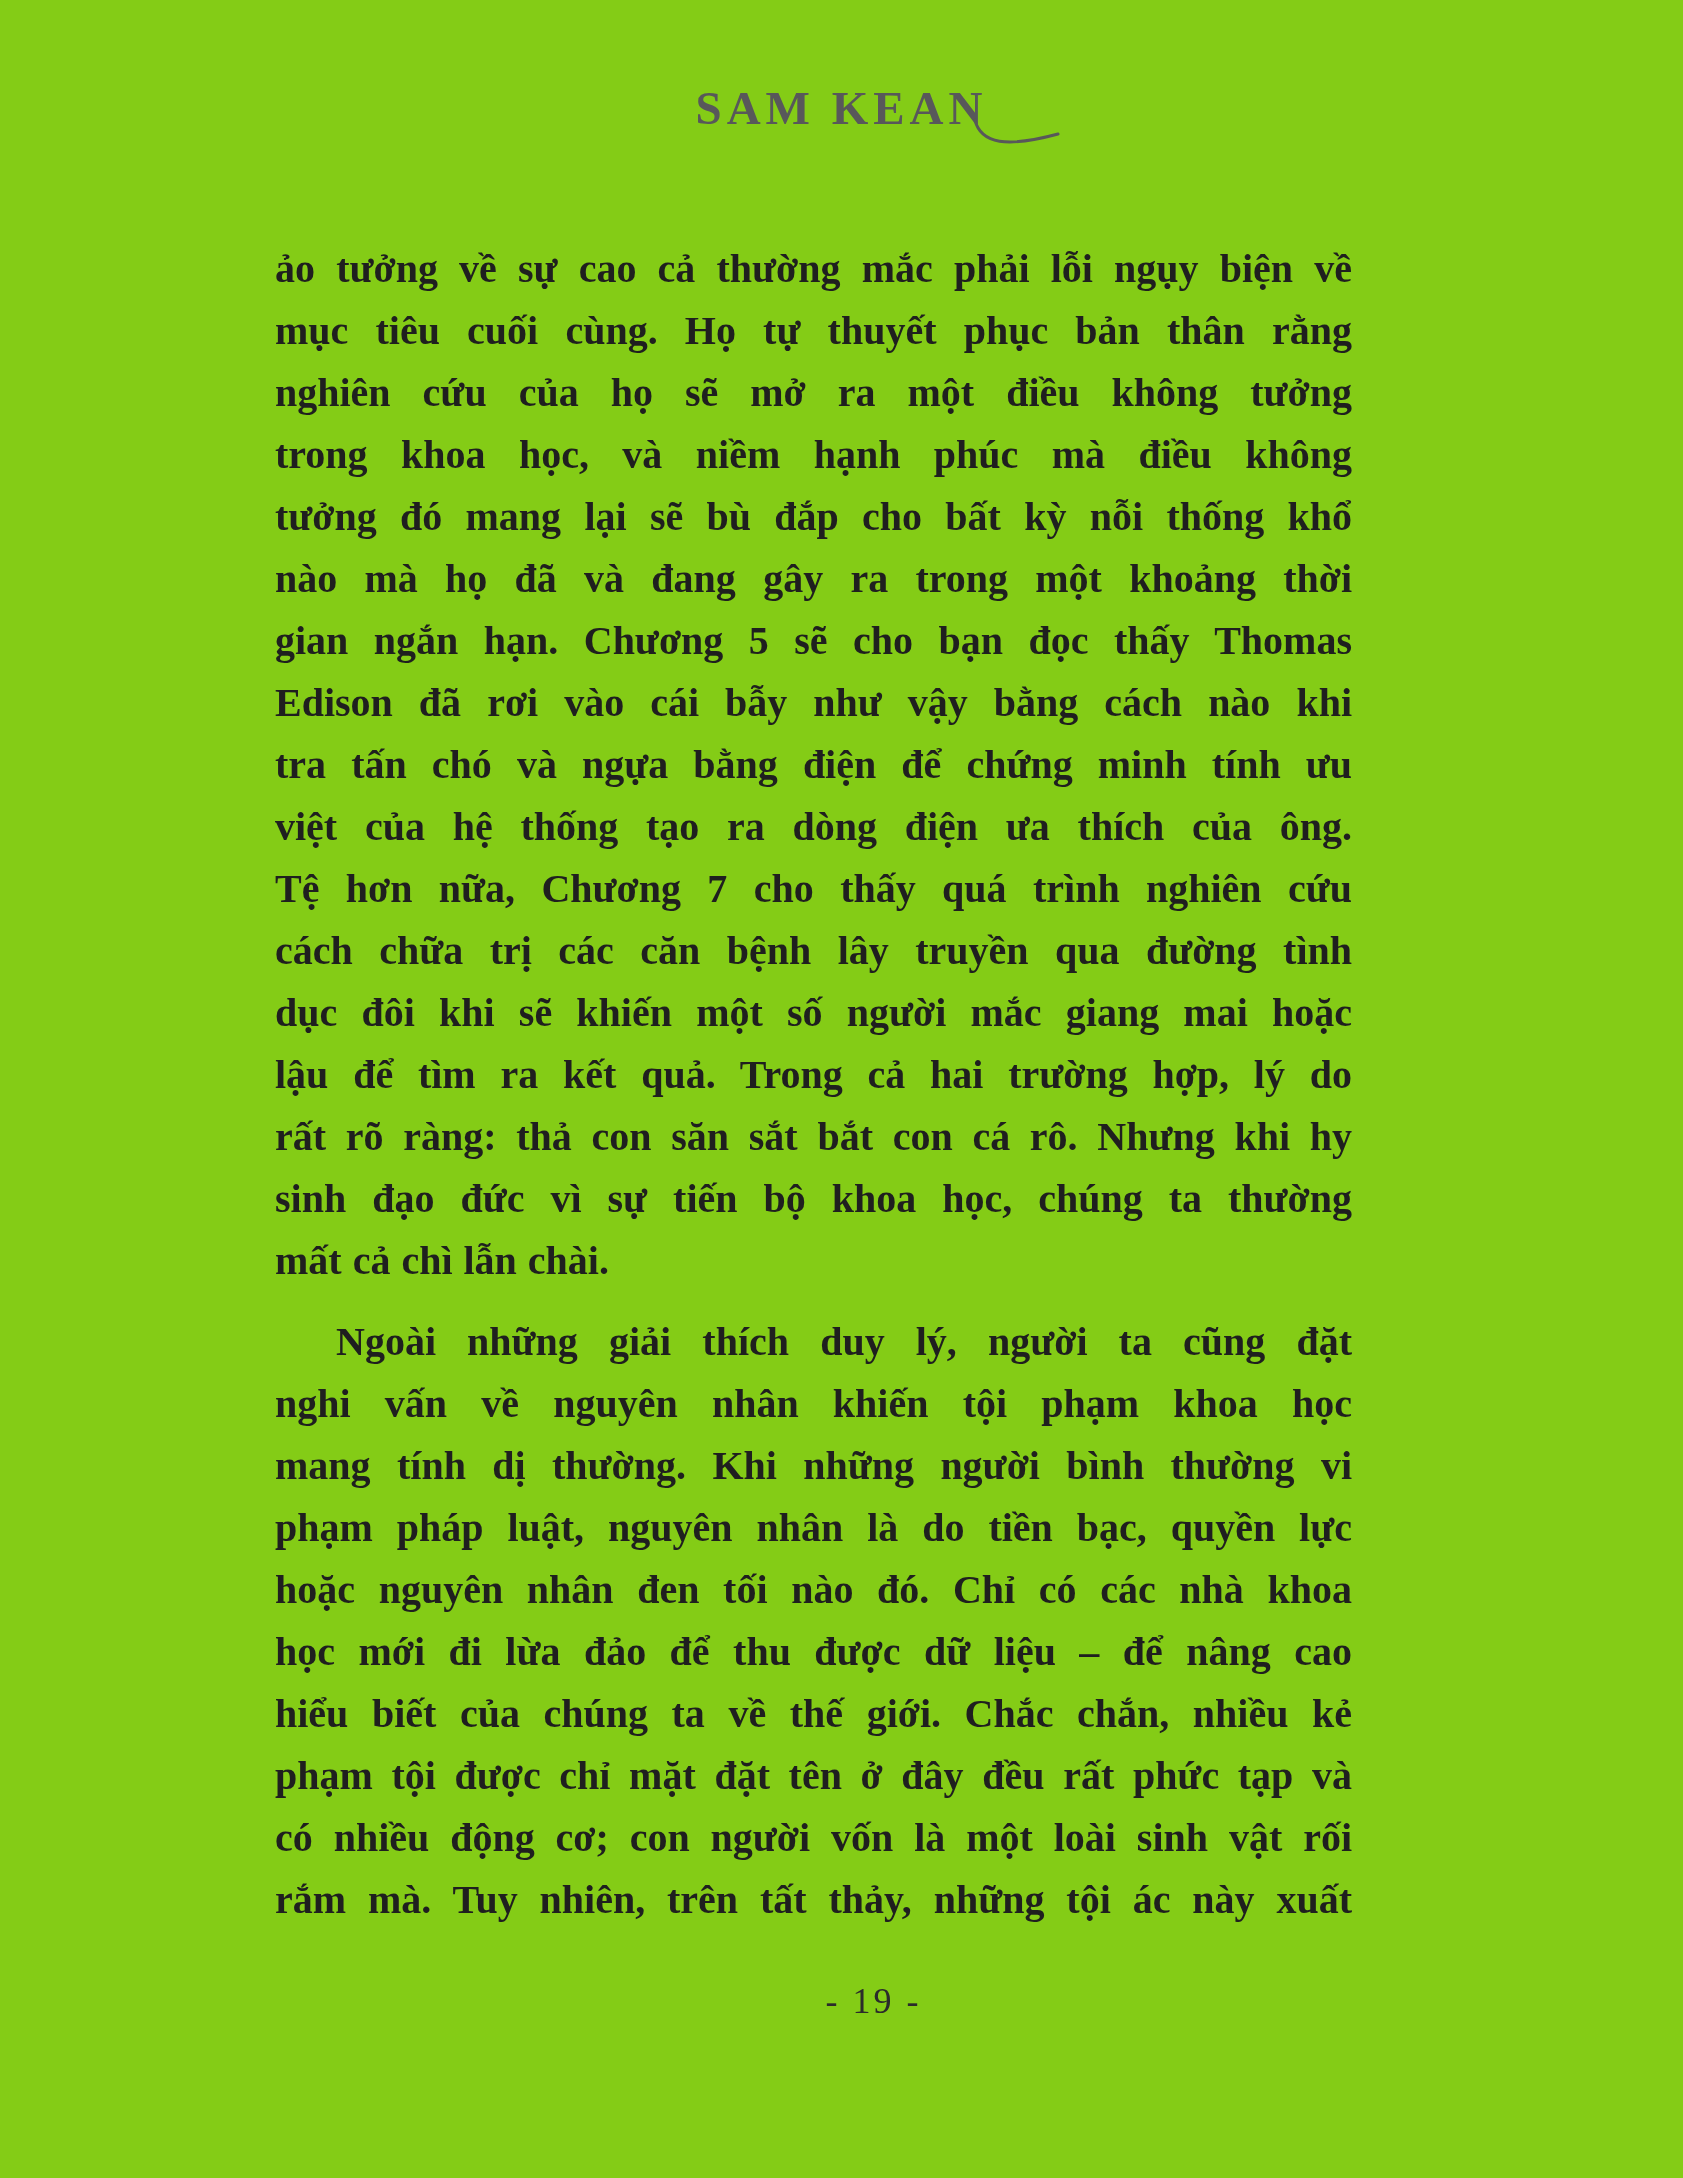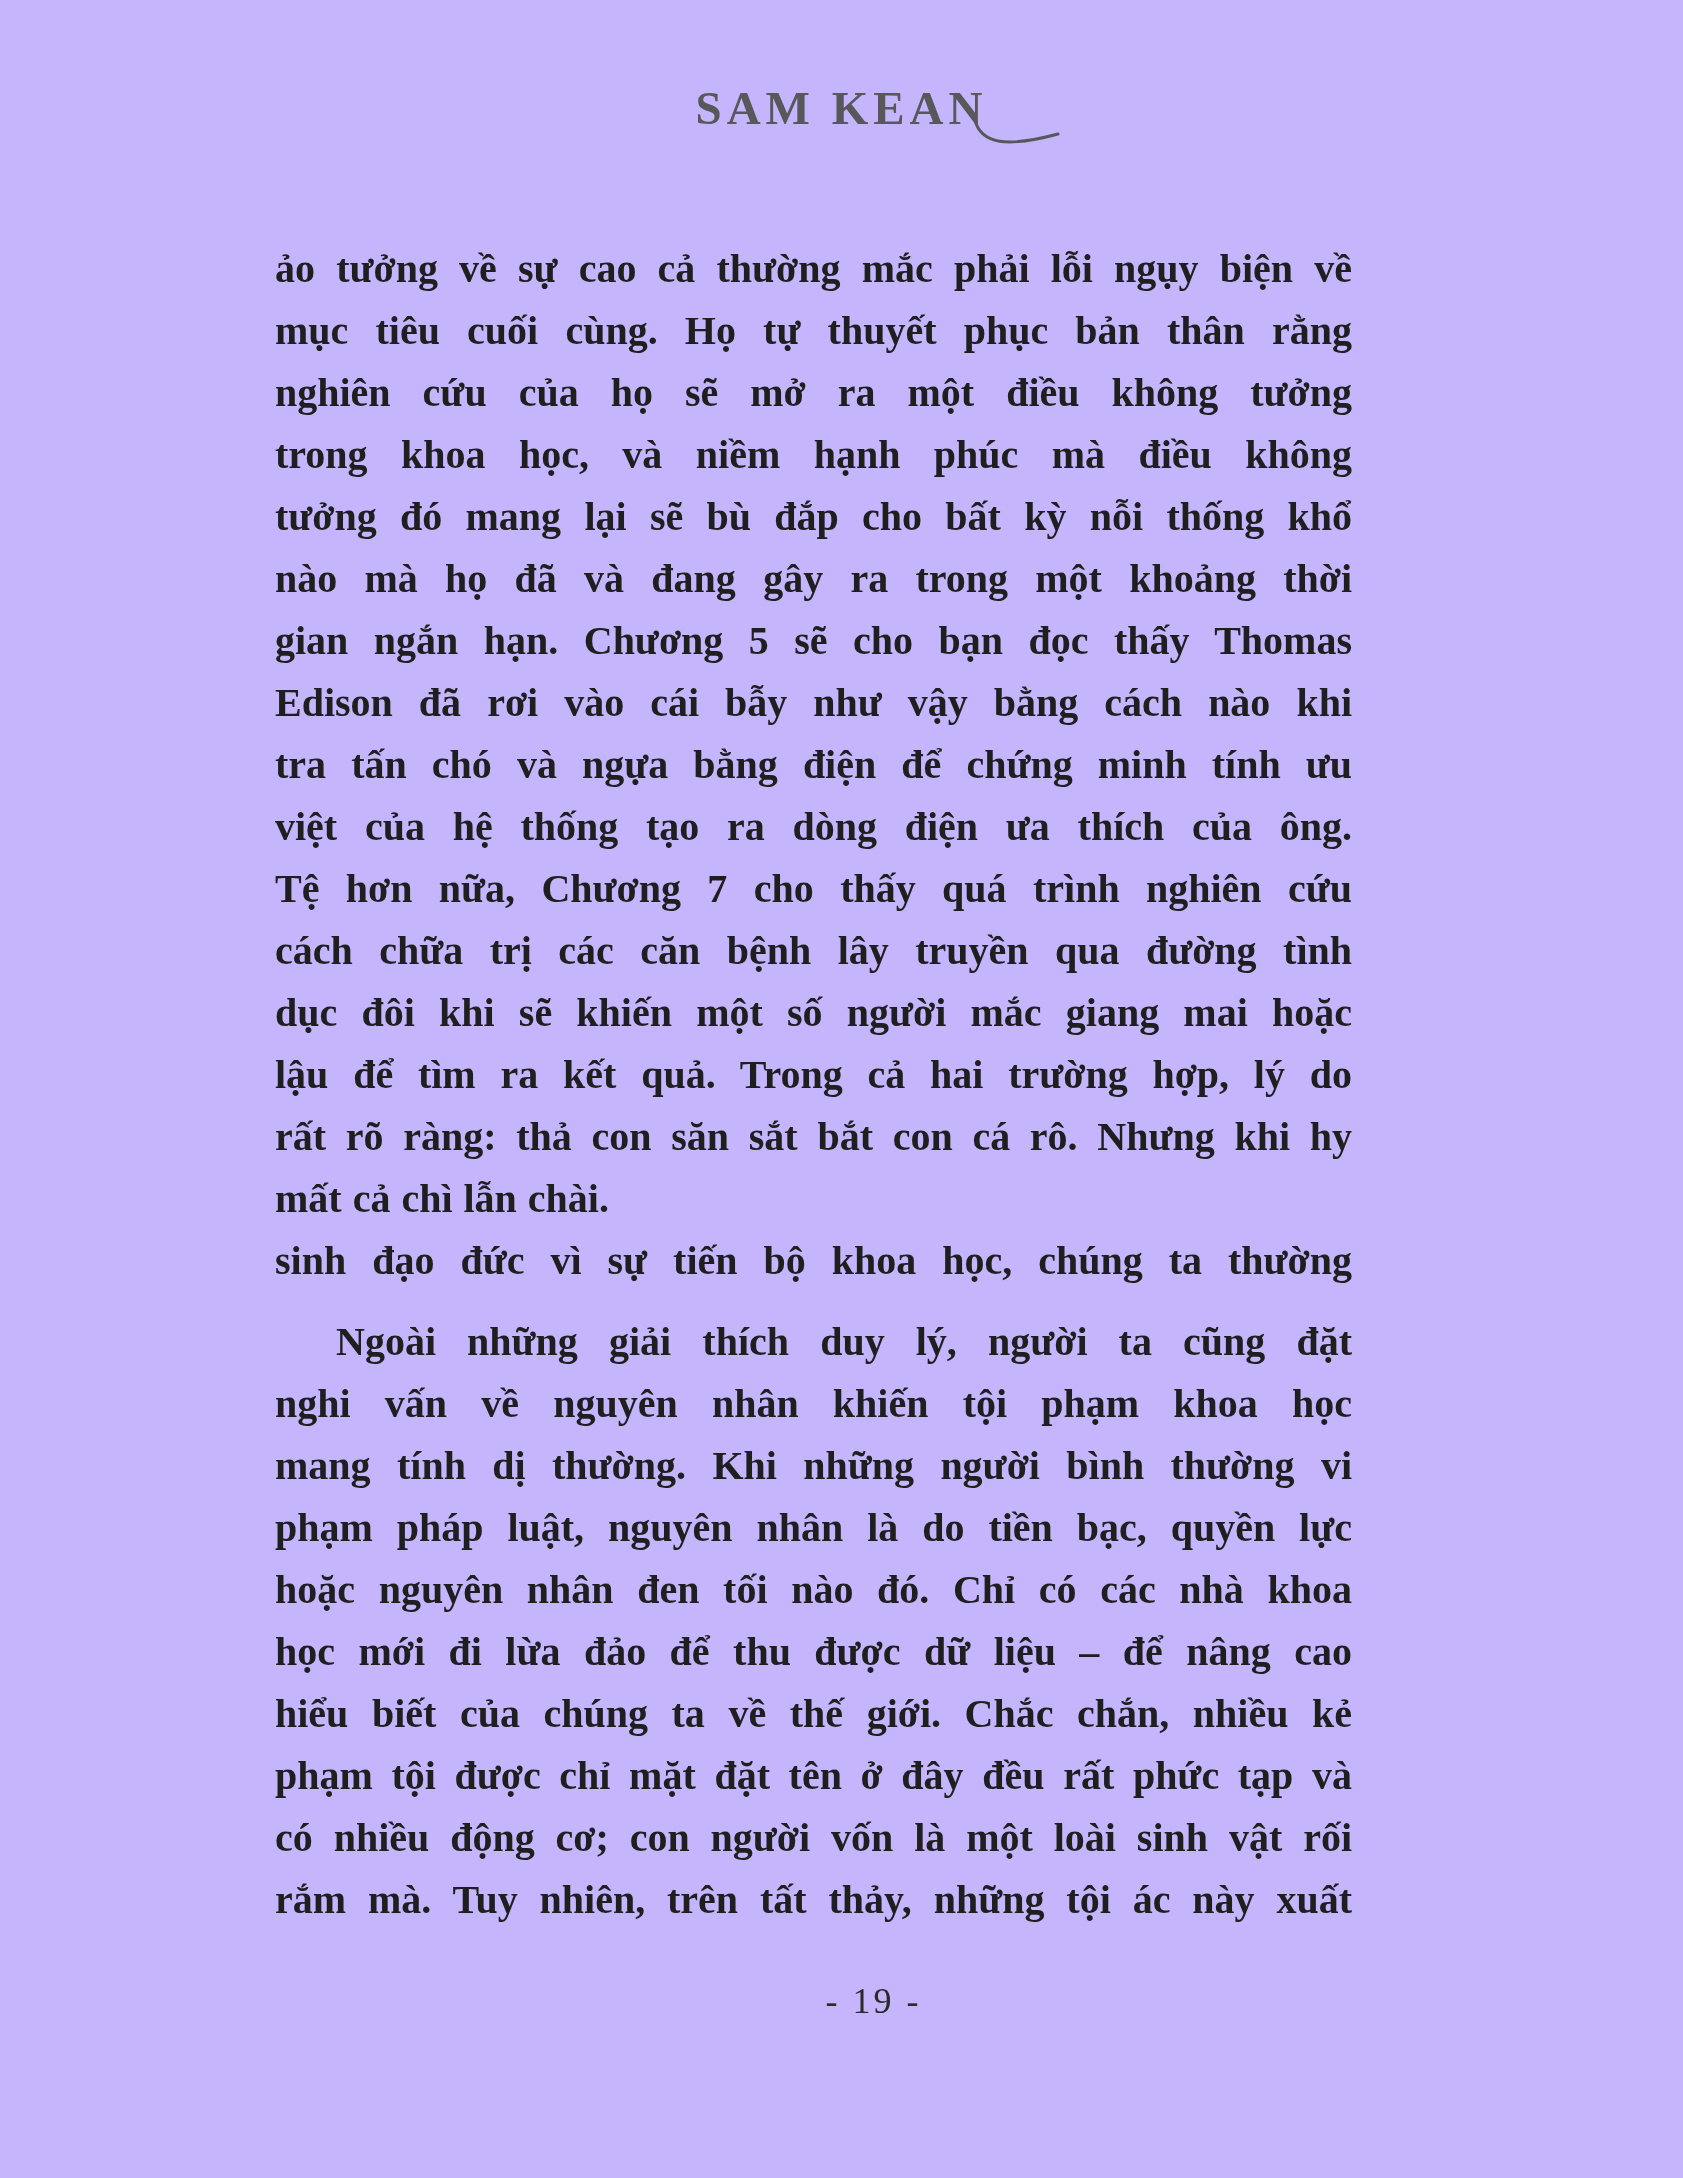--- a/index.html
+++ b/index.html
@@ -4,21 +4,21 @@
 <style>
   html, body {
     margin: 0;
     padding: 0;
     background: #ffffff;
   }
   .page {
     position: relative;
     width: 1683px;
     height: 2178px;
-    background: #c4b5fd;
+    background: #84cc16;
     font-family: "Liberation Serif", "DejaVu Serif", serif;
     color: #1f1f1f;
     overflow: hidden;
   }
   .running-head {
     position: absolute;
     top: 85px;
     left: 0;
     width: 100%;
     display: flex;
@@ -104,22 +104,22 @@
         <div class="line">nào mà họ đã và đang gây ra trong một khoảng thời</div>
         <div class="line">gian ngắn hạn. Chương 5 sẽ cho bạn đọc thấy Thomas</div>
         <div class="line">Edison đã rơi vào cái bẫy như vậy bằng cách nào khi</div>
         <div class="line">tra tấn chó và ngựa bằng điện để chứng minh tính ưu</div>
         <div class="line">việt của hệ thống tạo ra dòng điện ưa thích của ông.</div>
         <div class="line">Tệ hơn nữa, Chương 7 cho thấy quá trình nghiên cứu</div>
         <div class="line">cách chữa trị các căn bệnh lây truyền qua đường tình</div>
         <div class="line">dục đôi khi sẽ khiến một số người mắc giang mai hoặc</div>
         <div class="line">lậu để tìm ra kết quả. Trong cả hai trường hợp, lý do</div>
         <div class="line">rất rõ ràng: thả con săn sắt bắt con cá rô. Nhưng khi hy</div>
+        <div class="line">sinh đạo đức vì sự tiến bộ khoa học, chúng ta thường</div>
         <div class="line flush-left">mất cả chì lẫn chài.</div>
-        <div class="line">sinh đạo đức vì sự tiến bộ khoa học, chúng ta thường</div>
       </div>
       <div class="paragraph indented">
         <div class="line">Ngoài những giải thích duy lý, người ta cũng đặt</div>
         <div class="line">nghi vấn về nguyên nhân khiến tội phạm khoa học</div>
         <div class="line">mang tính dị thường. Khi những người bình thường vi</div>
         <div class="line">phạm pháp luật, nguyên nhân là do tiền bạc, quyền lực</div>
         <div class="line">hoặc nguyên nhân đen tối nào đó. Chỉ có các nhà khoa</div>
         <div class="line">học mới đi lừa đảo để thu được dữ liệu – để nâng cao</div>
         <div class="line">hiểu biết của chúng ta về thế giới. Chắc chắn, nhiều kẻ</div>
         <div class="line">phạm tội được chỉ mặt đặt tên ở đây đều rất phức tạp và</div>

